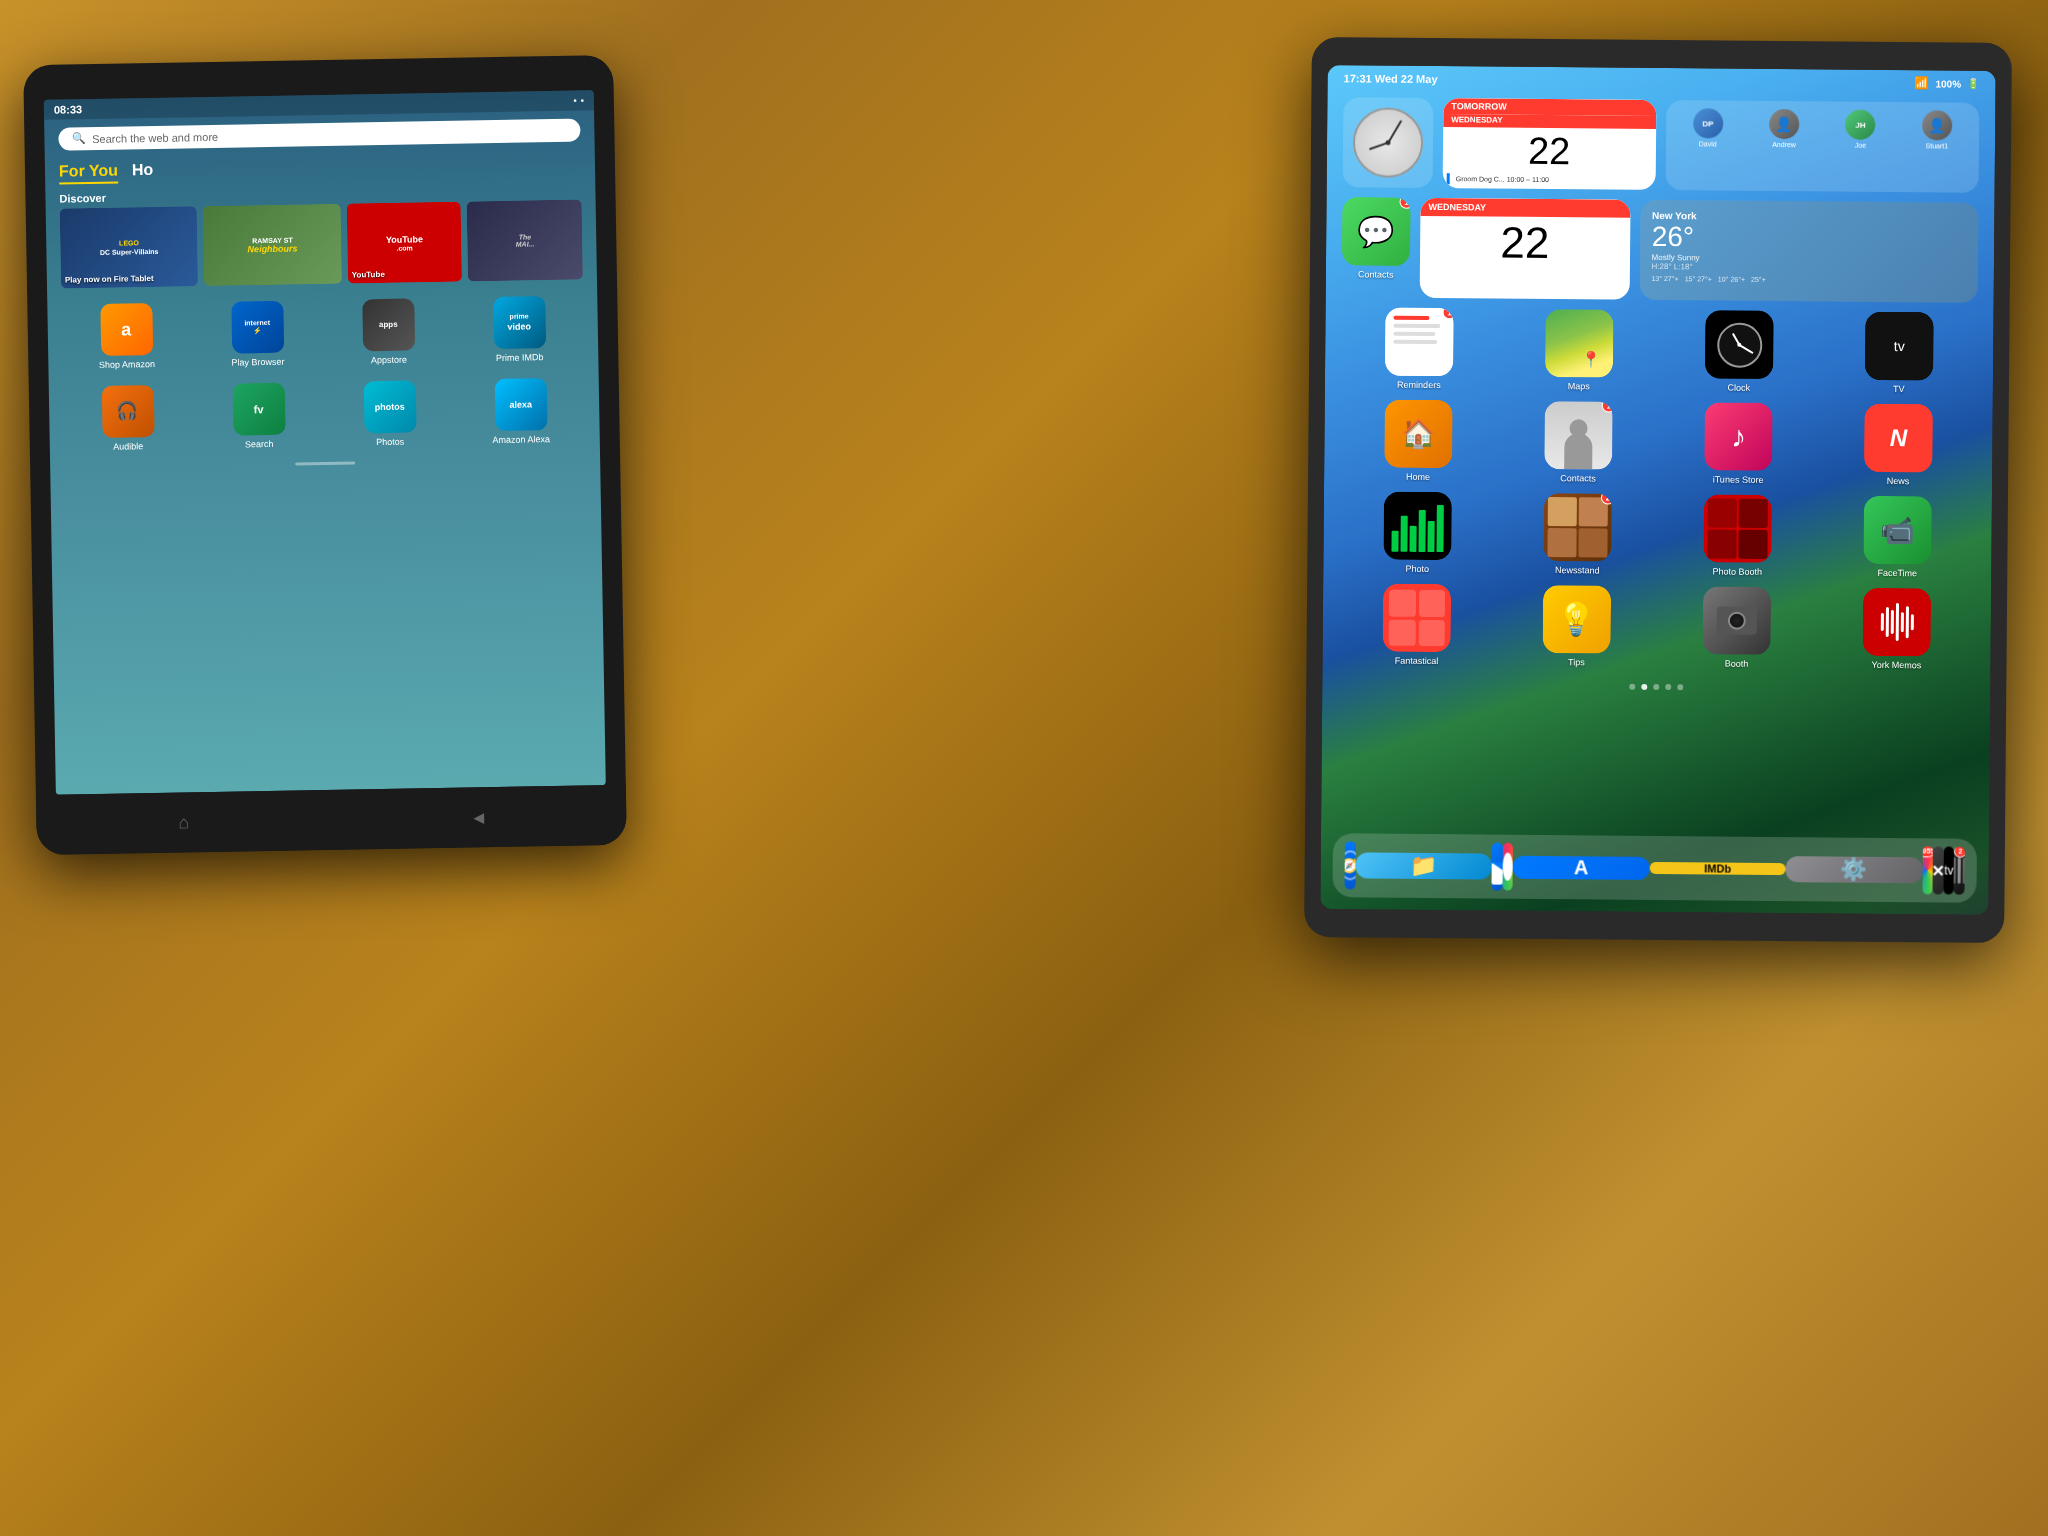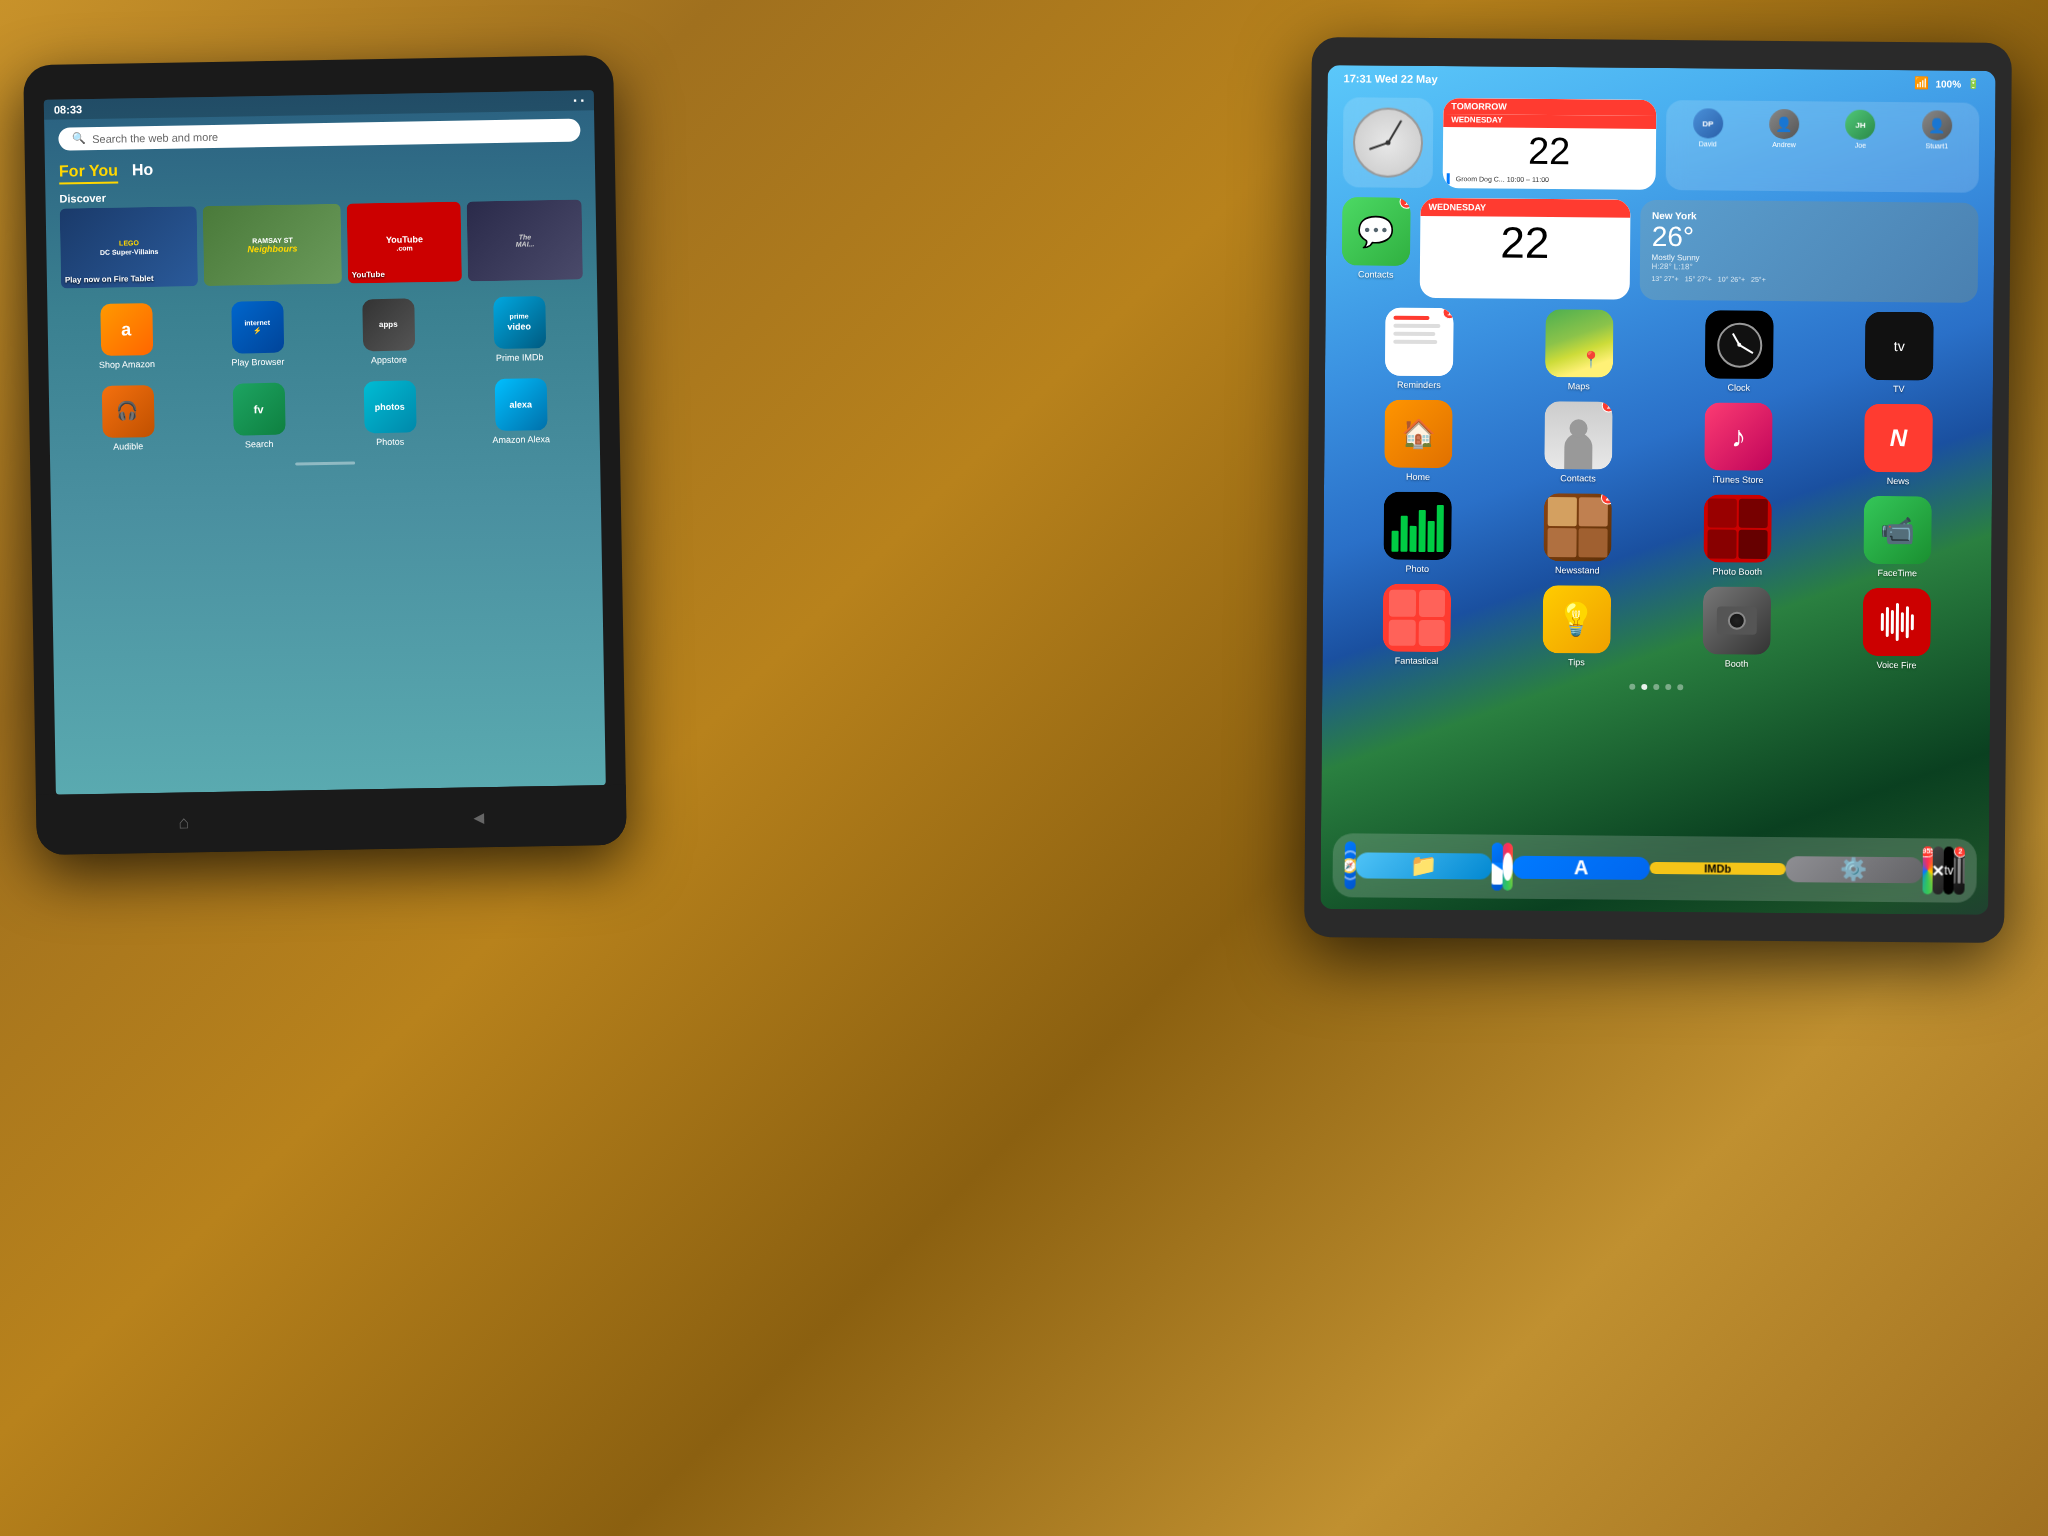--- a/index.html
+++ b/index.html
@@ -1274,21 +1274,21 @@
             <div class="vm-inner">
               <div class="vm-bar" style="height:18px;"></div>
               <div class="vm-bar" style="height:30px;"></div>
               <div class="vm-bar" style="height:24px;"></div>
               <div class="vm-bar" style="height:38px;"></div>
               <div class="vm-bar" style="height:20px;"></div>
               <div class="vm-bar" style="height:32px;"></div>
               <div class="vm-bar" style="height:16px;"></div>
             </div>
           </div>
-          <span class="app-label">Voice Fire</span>
+          <span class="app-label">York Memos</span>
         </div>
       </div>
 
       <div class="page-dots">
         <div class="page-dot"></div>
         <div class="page-dot active"></div>
         <div class="page-dot"></div>
         <div class="page-dot"></div>
         <div class="page-dot"></div>
       </div>

